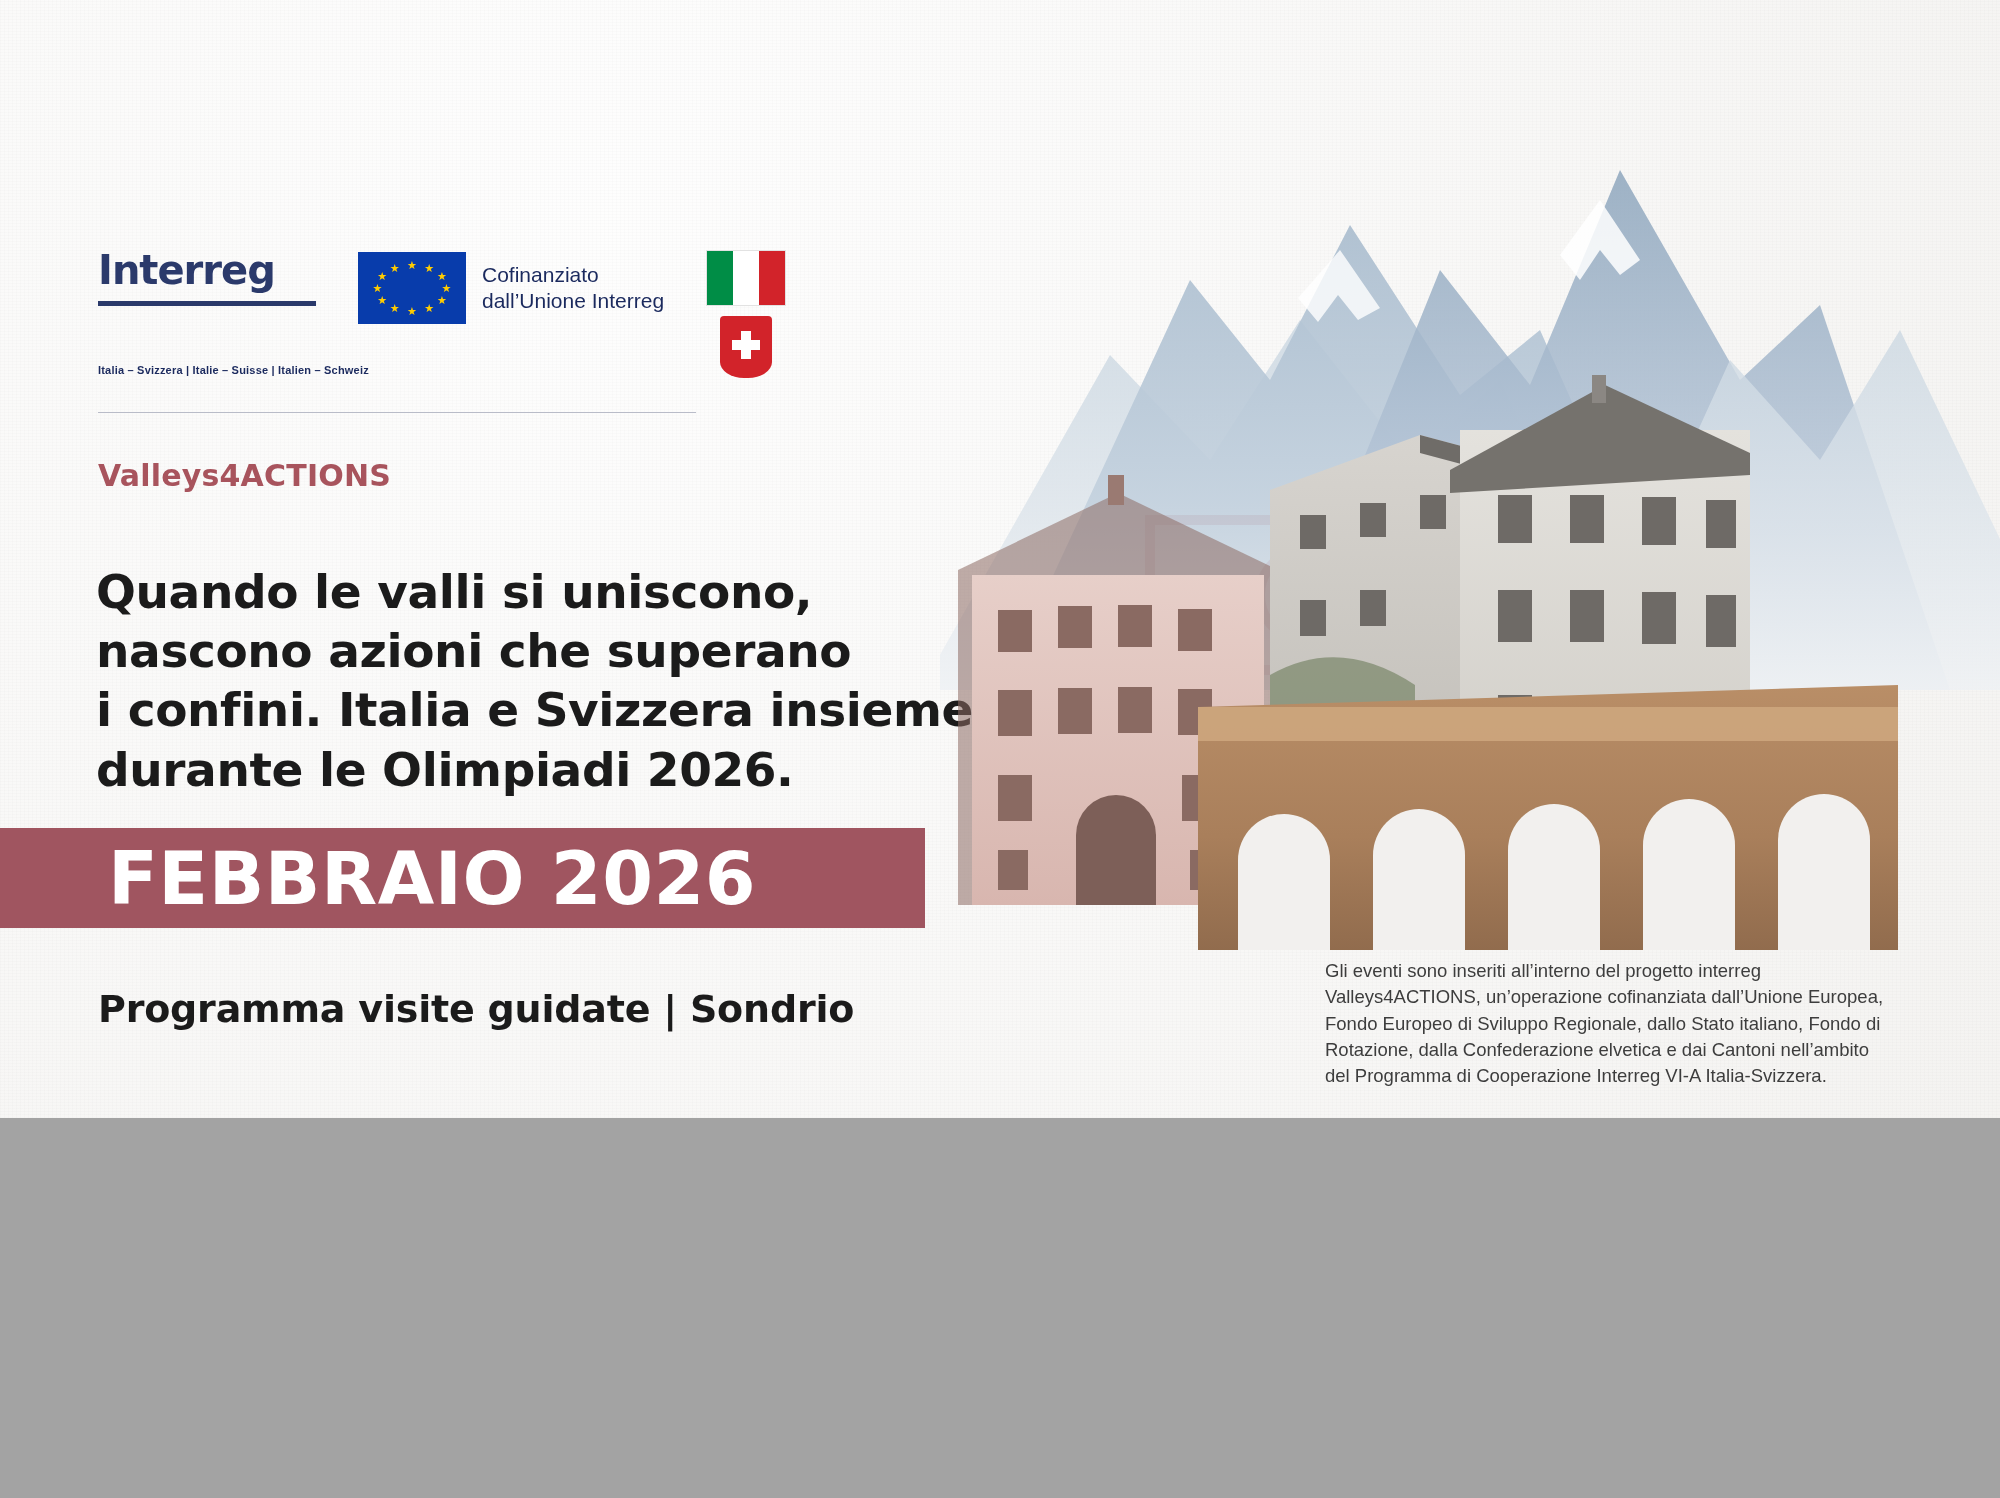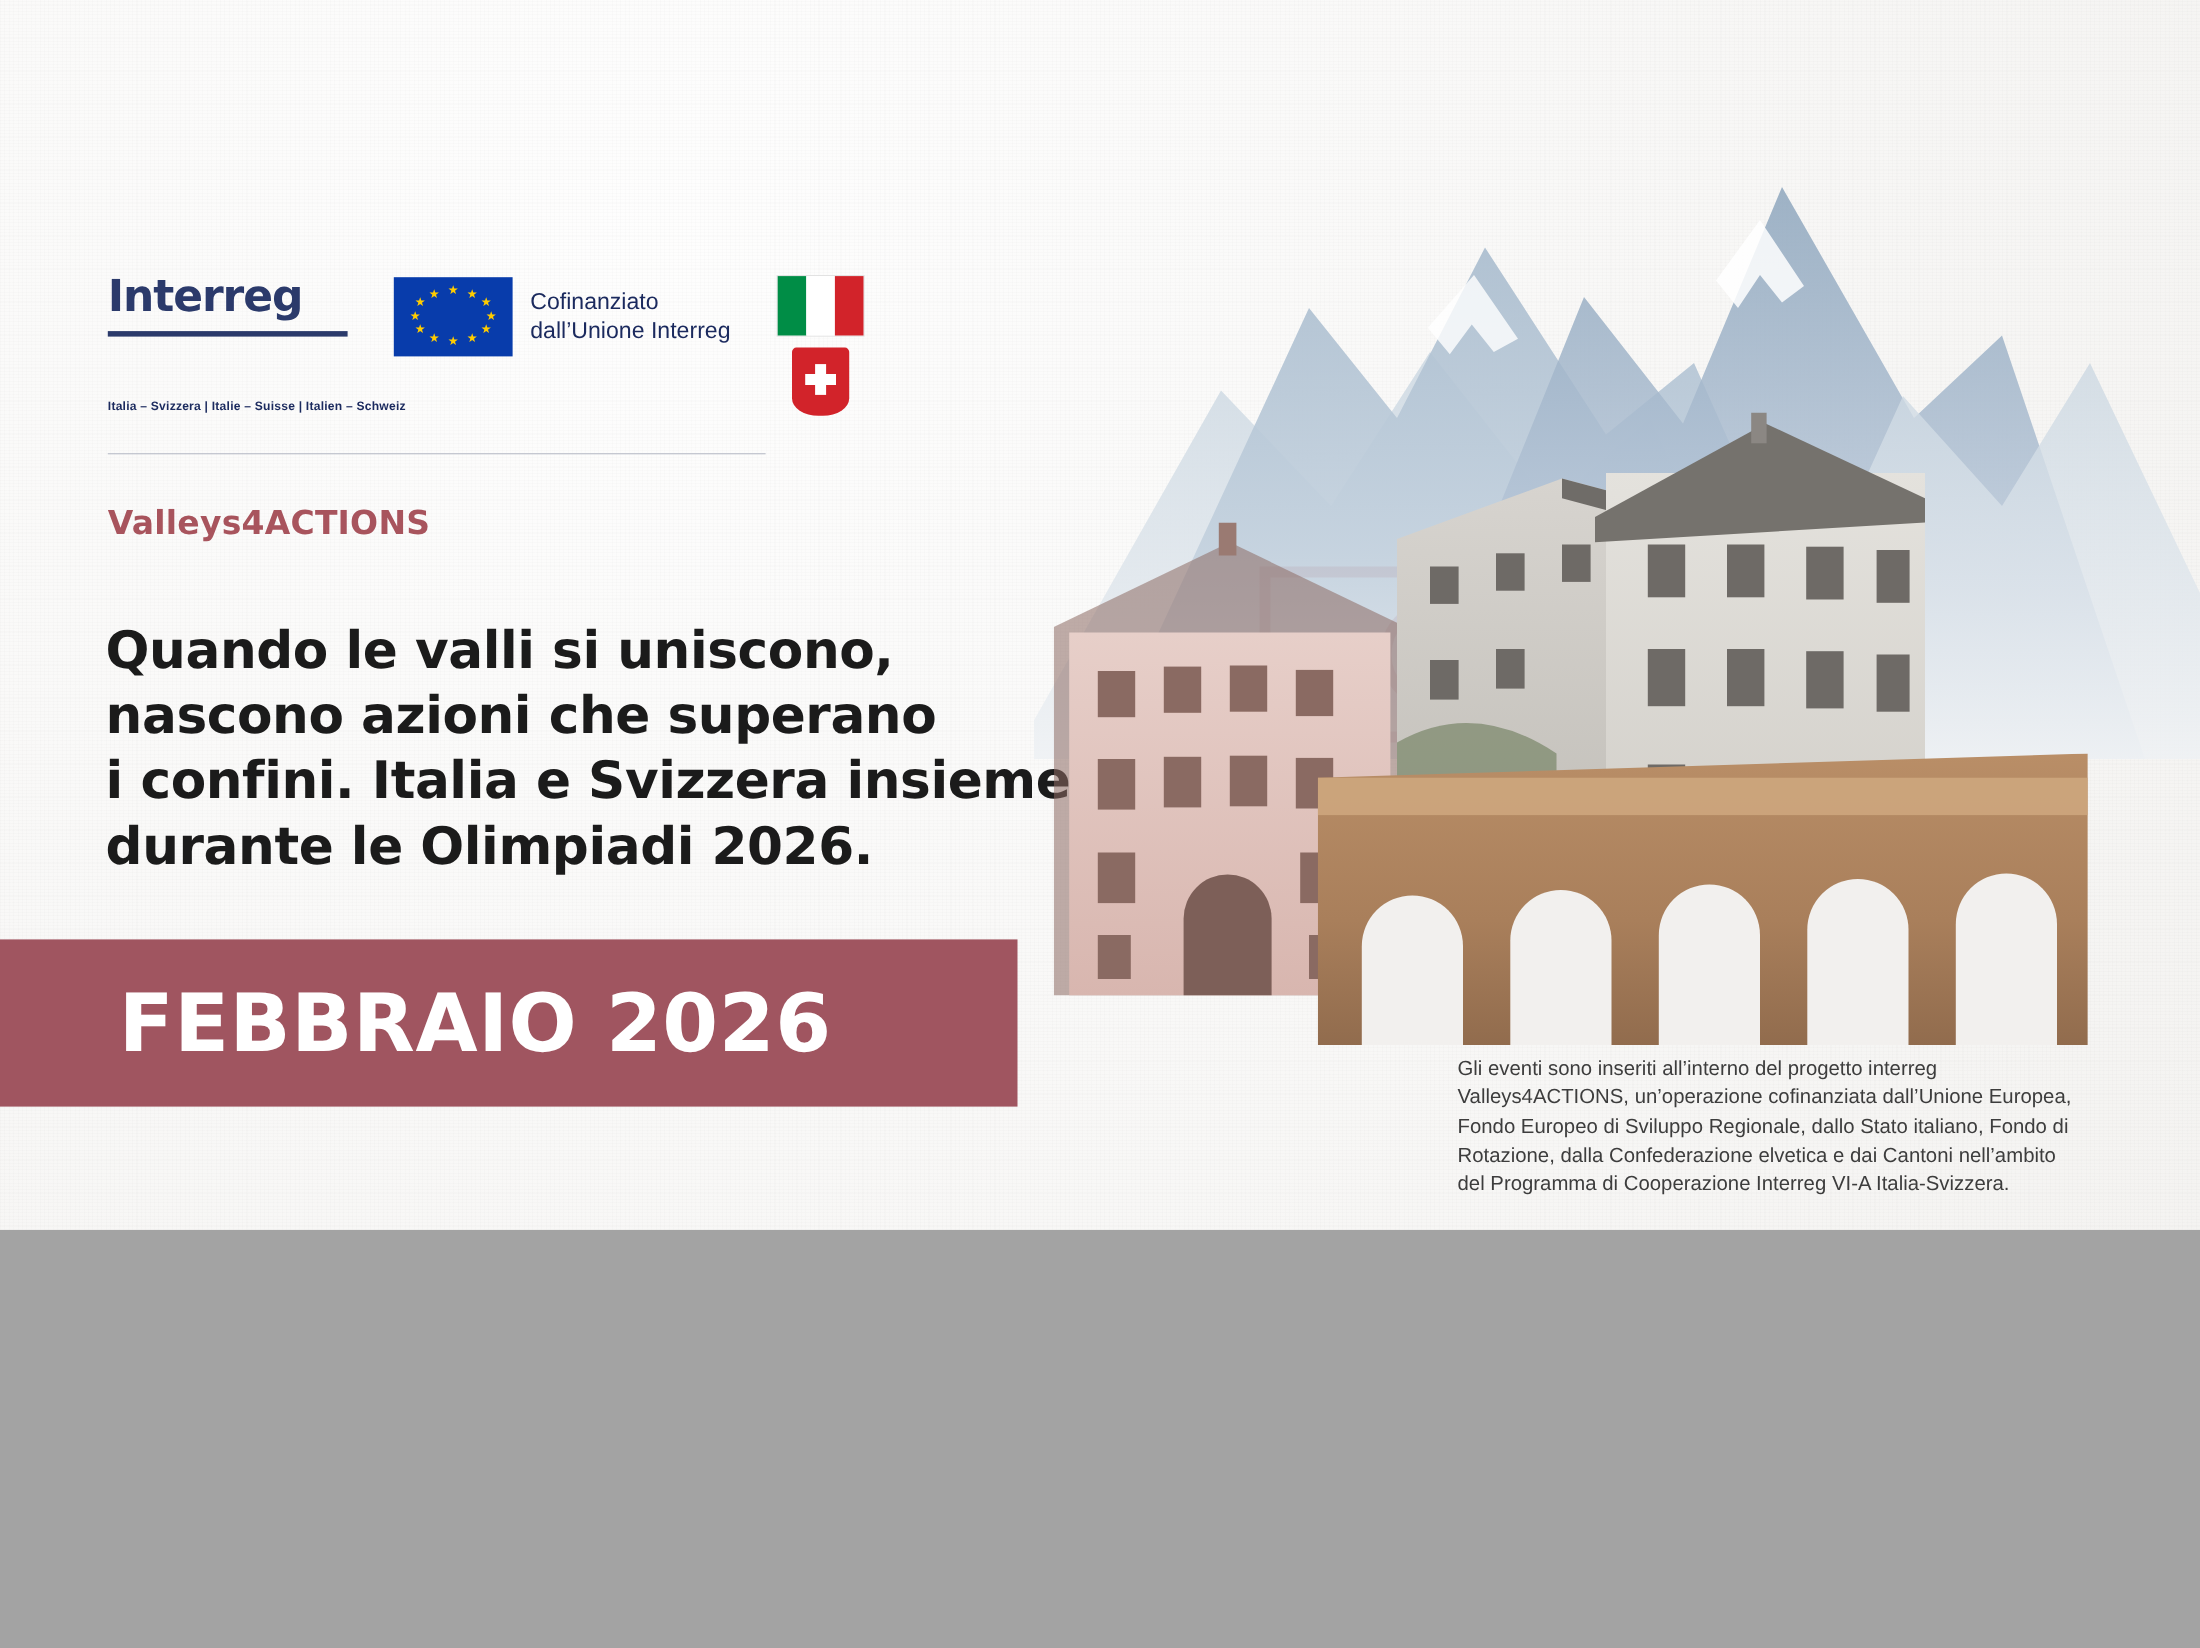--- a/index.html
+++ b/index.html
@@ -183,23 +183,23 @@
     line-height: 1.26;
     letter-spacing: -0.4px;
     color: #1b1b1b;
     white-space: pre-line;
   }
 
   
   .date-band {
     position: absolute;
     left: 0;
-    top: 854px;
+    top: 828px;
     width: 925px;
-    height: 152px;
+    height: 100px;
     background: #a05560;
     display: flex;
     align-items: center;
   }
   .date-band-text {
     margin-left: 108px;
     font-family: "DejaVu Sans", sans-serif;
     font-weight: bold;
     font-size: 73px;
     letter-spacing: 0.5px;
@@ -327,20 +327,21 @@
 
     <div class="headline">Quando le valli si uniscono,
 nascono azioni che superano
 i confini. Italia e Svizzera insieme
 durante le Olimpiadi 2026.</div>
 
     <div class="date-band">
       <div class="date-band-text">FEBBRAIO 2026</div>
     </div>
 
+    <div class="subtitle">Programma visite guidate | Sondrio</div>
 
     <div class="collage">
 
       <svg class="mountains" viewBox="0 0 1060 560" preserveAspectRatio="none">
         <defs>
           <linearGradient id="mg1" x1="0" y1="0" x2="0" y2="1">
             <stop offset="0%" stop-color="#a9bcce"></stop>
             <stop offset="60%" stop-color="#c3d1de"></stop>
             <stop offset="100%" stop-color="#e4e9ee"></stop>
           </linearGradient>

